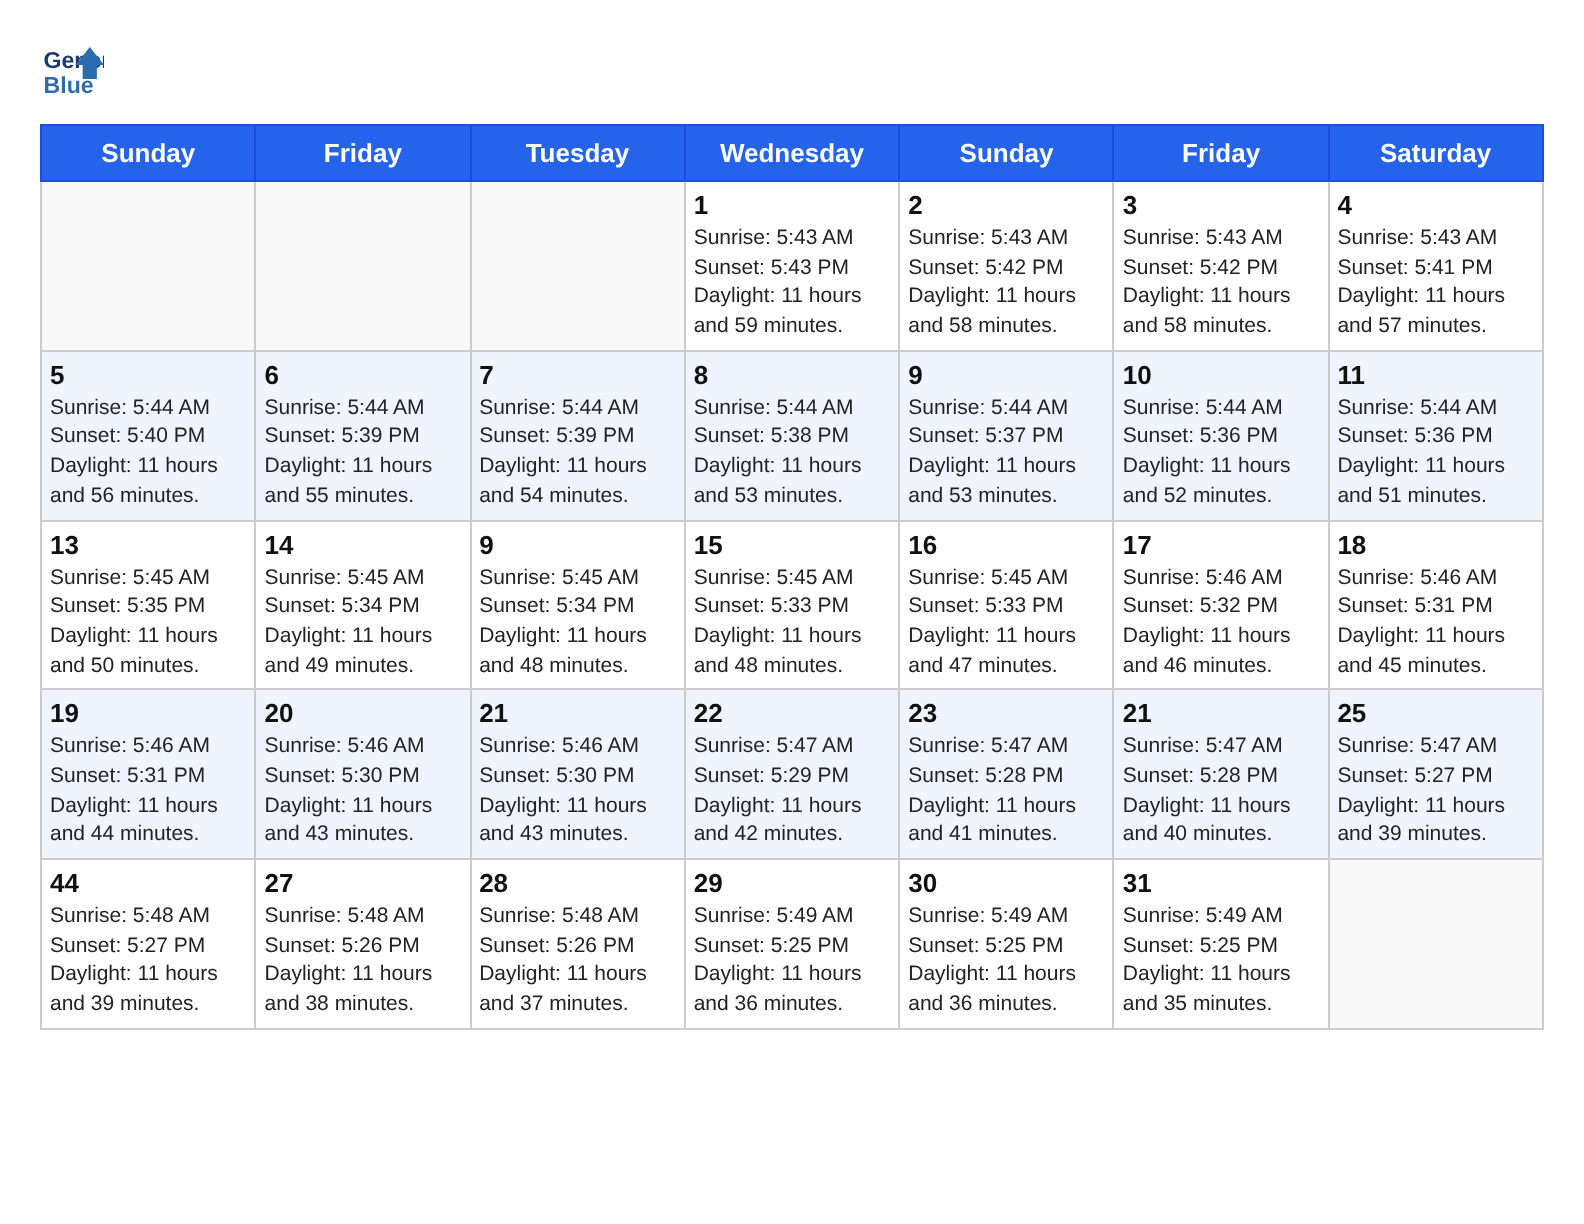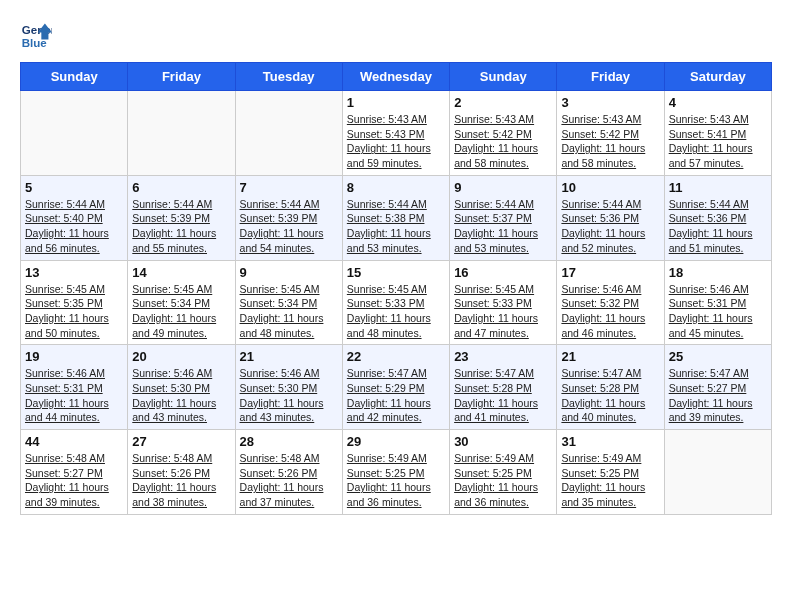--- a/index.html
+++ b/index.html
@@ -66,21 +66,20 @@
     .day-number {
       font-size: 13px;
       font-weight: 600;
       color: #111;
       margin-bottom: 2px;
     }
     .day-info {
       color: #222;
       font-size: 10.5px;
       line-height: 1.4;
-      text-decoration: underline;
     }
     .empty-cell {
       background: #f9f9f9 !important;
     }
   </style>
 </head>
 <body>
 
 <div class="header">
   <div class="logo">

